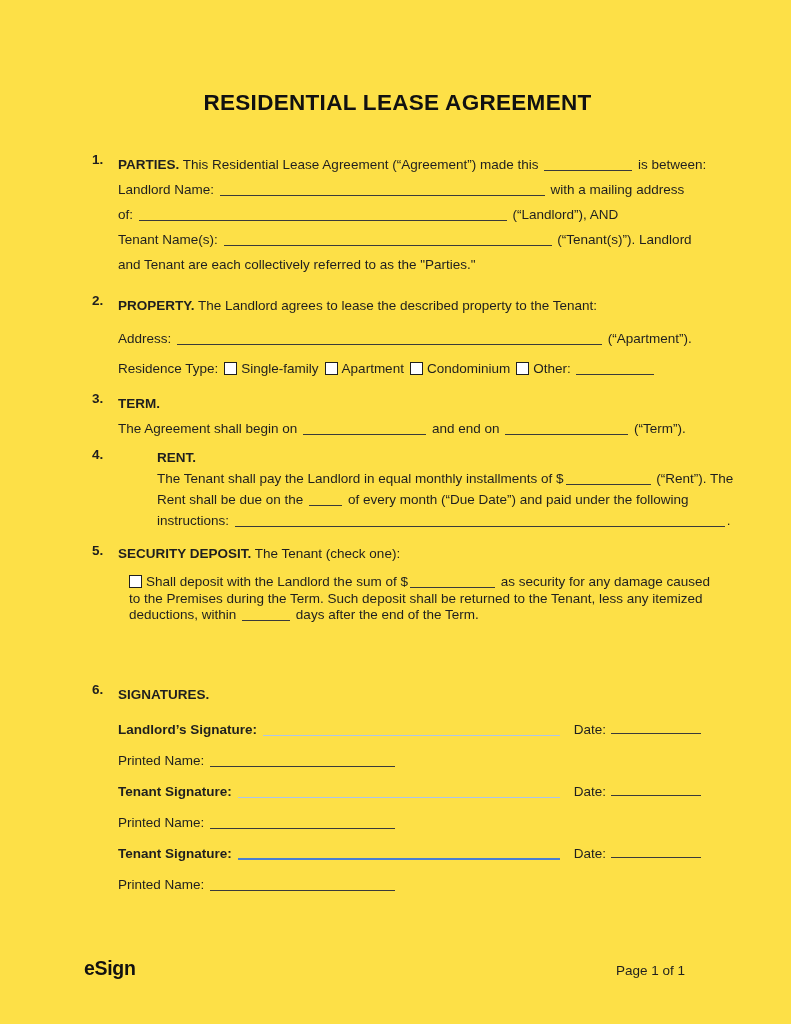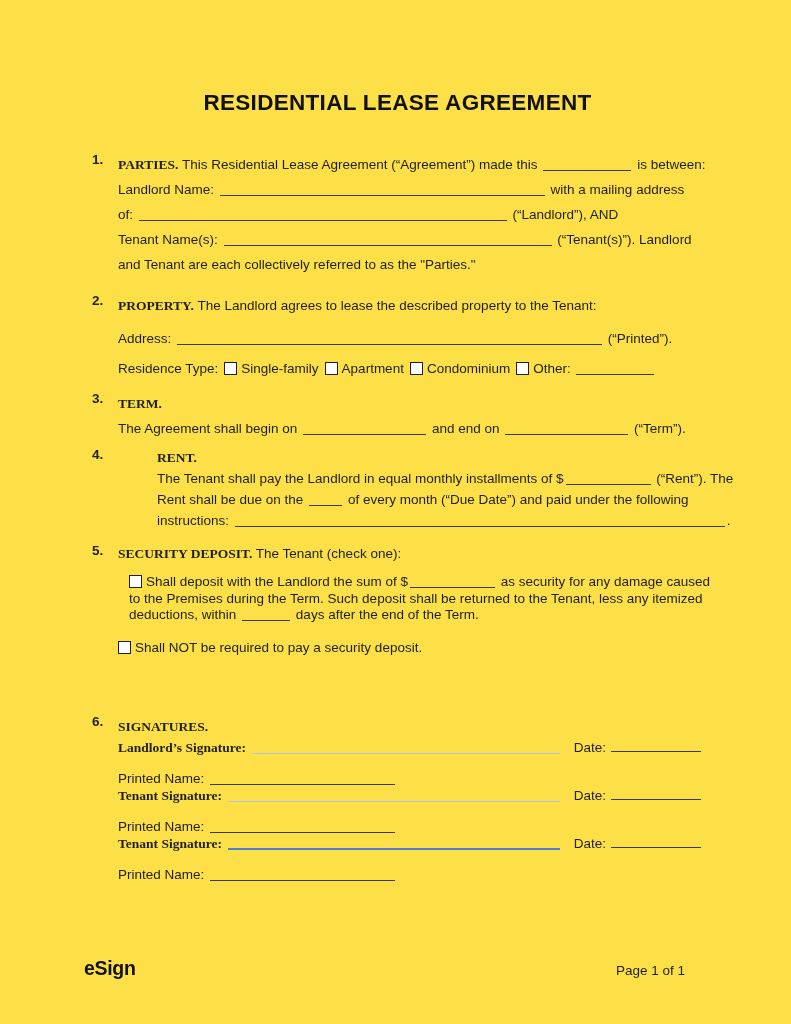--- a/index.html
+++ b/index.html
@@ -8,21 +8,21 @@
     width:791px; height:1024px; background:#fde047; position:relative; overflow:hidden;
     font-family:"Liberation Sans", sans-serif; font-size:13.5px; color:#1f1f1f;
     padding:90px 88px 0 92px;
   }
   .title { text-align:center; font-size:22.5px; font-weight:bold; letter-spacing:0.3px; color:#111; }
   .sections { margin-top:36px; }
   .section { display:flex; }
   .num { width:26px; flex:none; font-weight:bold; }
   .sec-body { flex:1; min-width:0; }
   .line { line-height:25px; white-space:nowrap; }
-  .b { font-weight:bold;font-family:Liberation Serif, serif; }
+  .b { font-weight:bold; }
   .blank {
     display:inline-block; height:10px; border-bottom:1.4px solid #3a3a3a;
     vertical-align:-2px; margin:0 2px;
   }
   .w33{width:33px} .w48{width:48px} .w78{width:78px} .w85{width:85px} .w88{width:88px}
   .w123{width:123px} .w185{width:185px} .w325{width:325px} .w328{width:328px}
   .w368{width:368px} .w425{width:425px} .w490{width:490px} .w90{width:90px}
   .checkbox {
     display:inline-block; width:13px; height:13px; border:1.8px solid #1f1f1f;
     vertical-align:-2px; margin:0 4px 0 6px; background:#fff;
@@ -35,21 +35,21 @@
   .s4 { margin-top:6px; }
   .s4 .line { line-height:21px;padding-left:39px; }
   .s5 { margin-top:12px; }
   .s5 .line { line-height:21px; }
   .dep-para { margin-top:10px; }
   .dep-para .pline { line-height:16.5px; white-space:nowrap;padding-left:11px; }
   .dep-para .checkbox { margin-left:0; }
   .dep-opt2 { margin-top:16px; line-height:16.5px; white-space:nowrap; }
   .dep-opt2 .checkbox { margin-left:0; }
   .s6 { margin-top:58px; }
-  .sig-row { display:flex; align-items:baseline; line-height:17px; }
+  .sig-row { display:flex; align-items:baseline; line-height:17px; margin-top:14px; }
   .sigline {
     flex:1; height:10px; position:relative; top:2px;
     margin:0 14px 0 6px;
   }
   .sigline.light-blue { border-bottom:1.6px solid #aec6e8; }
   .sigline.solid-blue { border-bottom:2px solid #4a7fd1; }
   .date-blank { flex:none; margin-left:5px; }
   .printed-row { margin-top:14px; line-height:17px; white-space:nowrap; }
   .footer {
     position:absolute; left:84px; right:106px; bottom:44px;
@@ -100,21 +100,21 @@
     <div class="section s2">
       <div class="num">2.</div>
       <div class="sec-body">
         <div class="line">
           <span class="b">PROPERTY.</span>
           <span>The Landlord agrees to lease the described property to the Tenant:</span>
         </div>
         <div class="line addr-line">
           <span>Address:</span>
           <span class="blank w425"></span>
-          <span>(“Printed”).</span>
+          <span>(“Apartment”).</span>
         </div>
         <div class="line res-line">
           <span>Residence Type:</span><span class="checkbox"></span><span>Single-family</span><span class="checkbox"></span><span>Apartment</span><span class="checkbox"></span><span>Condominium</span><span class="checkbox"></span><span>Other:</span>
           <span class="blank w78"></span>
         </div>
       </div>
     </div>
 
     <div class="section s3">
       <div class="num">3.</div>
@@ -168,23 +168,20 @@
           </div>
           <div class="pline">
             <span>to the Premises during the Term. Such deposit shall be returned to the Tenant, less any itemized</span>
           </div>
           <div class="pline">
             <span>deductions, within</span>
             <span class="blank w48"></span>
             <span>days after the end of the Term.</span>
           </div>
         </div>
-        <div class="dep-opt2">
-          <span class="checkbox"></span><span>Shall NOT be required to pay a security deposit.</span>
-        </div>
       </div>
     </div>
 
     <div class="section s6">
       <div class="num">6.</div>
       <div class="sec-body">
         <div class="line">
           <span class="b">SIGNATURES.</span>
         </div>
 

